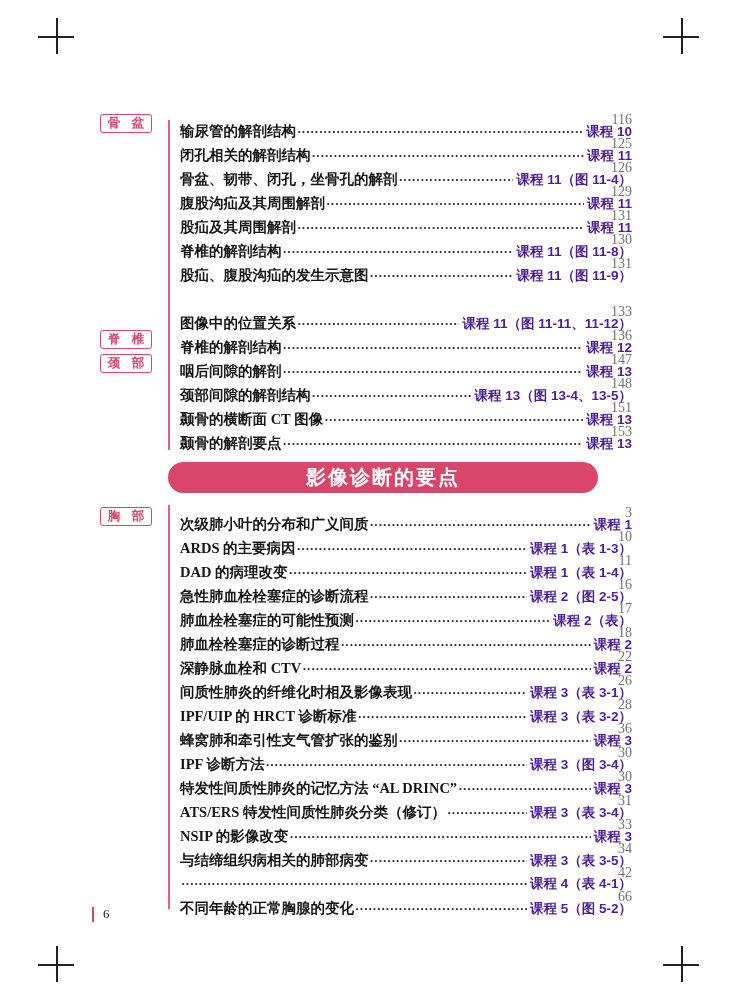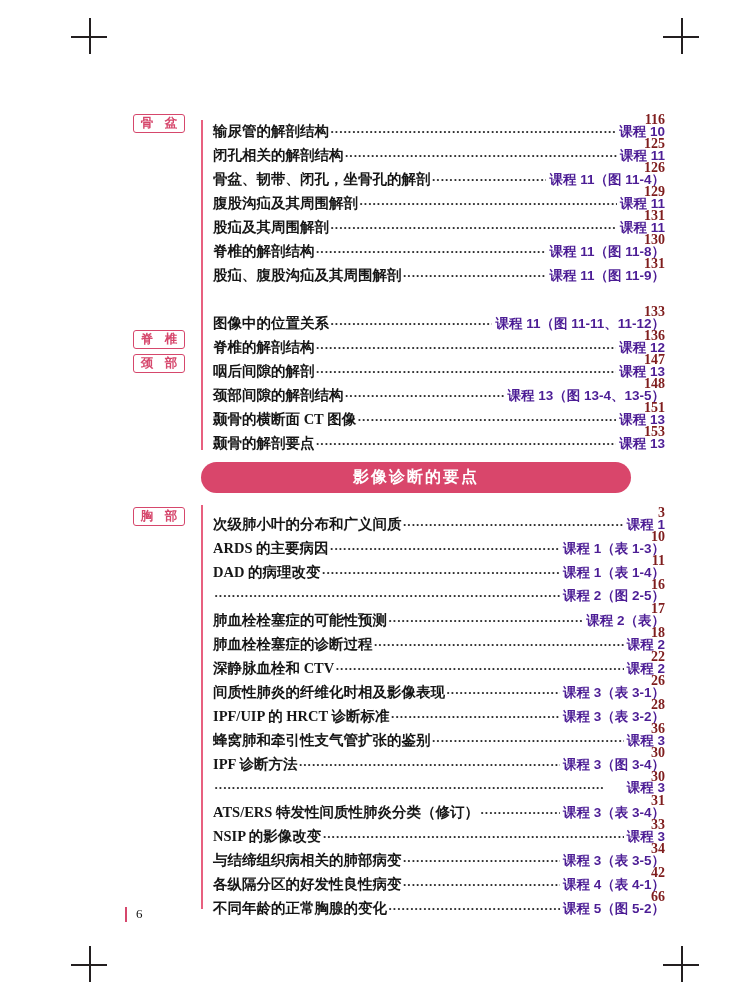--- a/index.html
+++ b/index.html
@@ -11,21 +11,20 @@
     height: 1000px;
     background: #ffffff;
     font-family: "Liberation Serif", "DejaVu Serif", serif;
     color: #1a1a1a;
     position: relative;
     overflow: hidden;
   }
   .page {
     position: absolute;
     inset: 0;
-    margin-left: 33px;
   }
 
   
   .crop {
     position: absolute;
     width: 36px;
     height: 36px;
   }
   .crop::before, .crop::after {
     content: "";
@@ -126,36 +125,36 @@
     font-size: 13.5px;
     font-family: "Liberation Sans", "DejaVu Sans", sans-serif;
     padding-left: 2px;
   }
   .page-no {
     position: absolute;
     right: 0;
     width: 42px;
     text-align: right;
     font-size: 14px;
-    font-weight: bold;
-    color: #7f1d1d;
+    font-weight: normal;
+    color: #737373;
     font-family: "Liberation Serif", "DejaVu Serif", serif;
   }
   .cont-row .entry { }
   .cont-row .title { font-size: 14.5px; }
 
   
   .banner {
     margin: 14px 0 12px 76px;
     width: 430px;
     height: 31px;
     background: #d9466b;
     border-radius: 15.5px;
     color: #ffffff;
-    font-size: 16px;
+    font-size: 20px;
     font-weight: bold;
     letter-spacing: 2px;
     display: flex;
     align-items: center;
     justify-content: center;
     font-family: "Liberation Sans", "DejaVu Sans", sans-serif;
   }
 
   
   .footer {
@@ -240,21 +239,21 @@
           <div class="entry">
             <span class="title">脊椎的解剖结构</span>
             <span class="leader">··························································································</span>
             <span class="course">课程 11（图 11-8）</span>
           </div>
           <div class="page-no">130</div>
         </div>
         <div class="toc-row">
           <div class="tag-cell"></div>
           <div class="entry">
-            <span class="title">股疝、腹股沟疝及其周围解剖</span>
+            <span class="title">股疝、腹股沟疝的发生示意图</span>
             <span class="leader">··························································································</span>
             <span class="course">课程 11（图 11-9）</span>
           </div>
           <div class="page-no">131</div>
         </div>
         <div class="toc-row">
           <div class="tag-cell"></div>
           <div class="page-no"></div>
         </div>
         <div class="toc-row cont-row">
@@ -347,20 +346,21 @@
             <div class="entry">
               <span class="title">DAD 的病理改变</span>
               <span class="leader">··························································································</span>
               <span class="course">课程 1（表 1-4）</span>
             </div>
             <div class="page-no">11</div>
           </div>
           <div class="toc-row">
             <div class="tag-cell"></div>
             <div class="entry">
+              <span class="title">急性肺血栓栓塞症的诊断流程</span>
               <span class="leader">··························································································</span>
               <span class="course">课程 2（图 2-5）</span>
             </div>
             <div class="page-no">16</div>
           </div>
           <div class="toc-row">
             <div class="tag-cell"></div>
             <div class="entry">
               <span class="title">肺血栓栓塞症的可能性预测</span>
               <span class="leader">··························································································</span>
@@ -418,20 +418,21 @@
             <div class="entry">
               <span class="title">IPF 诊断方法</span>
               <span class="leader">··························································································</span>
               <span class="course">课程 3（图 3-4）</span>
             </div>
             <div class="page-no">30</div>
           </div>
           <div class="toc-row">
             <div class="tag-cell"></div>
             <div class="entry">
+              <span class="title">特发性间质性肺炎的记忆方法 “AL DRINC”</span>
               <span class="leader">··························································································</span>
               <span class="course">课程 3</span>
             </div>
             <div class="page-no">30</div>
           </div>
           <div class="toc-row">
             <div class="tag-cell"></div>
             <div class="entry">
               <span class="title">ATS/ERS 特发性间质性肺炎分类（修订）</span>
               <span class="leader">··························································································</span>
@@ -453,21 +454,20 @@
             <div class="entry">
               <span class="title">与结缔组织病相关的肺部病变</span>
               <span class="leader">··························································································</span>
               <span class="course">课程 3（表 3-5）</span>
             </div>
             <div class="page-no">34</div>
           </div>
           <div class="toc-row">
             <div class="tag-cell"></div>
             <div class="entry">
-              <span class="title">各纵隔分区的好发性良性病变</span>
               <span class="leader">··························································································</span>
               <span class="course">课程 4（表 4-1）</span>
             </div>
             <div class="page-no">42</div>
           </div>
           <div class="toc-row">
             <div class="tag-cell"></div>
             <div class="entry">
               <span class="title">不同年龄的正常胸腺的变化</span>
               <span class="leader">··························································································</span>

